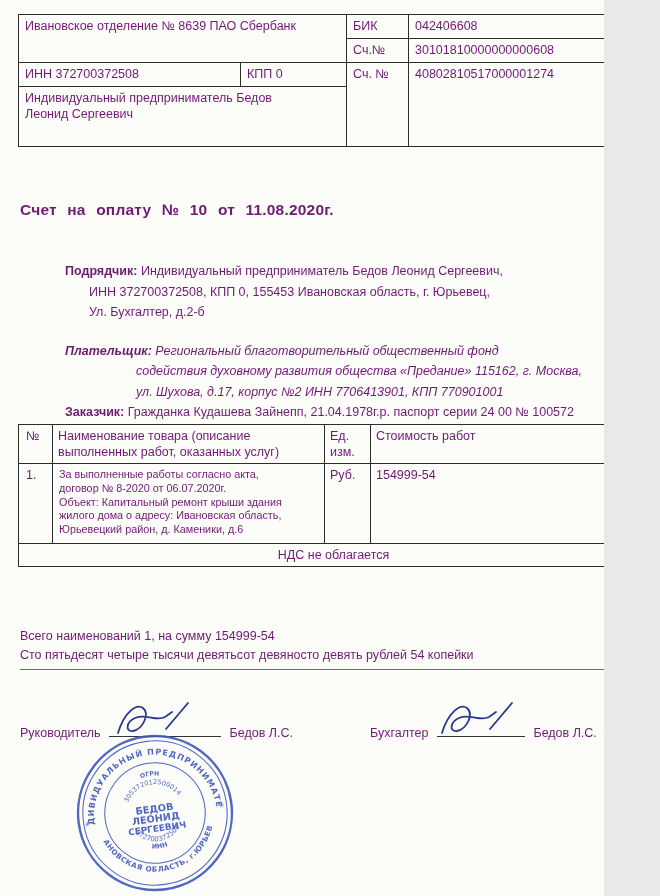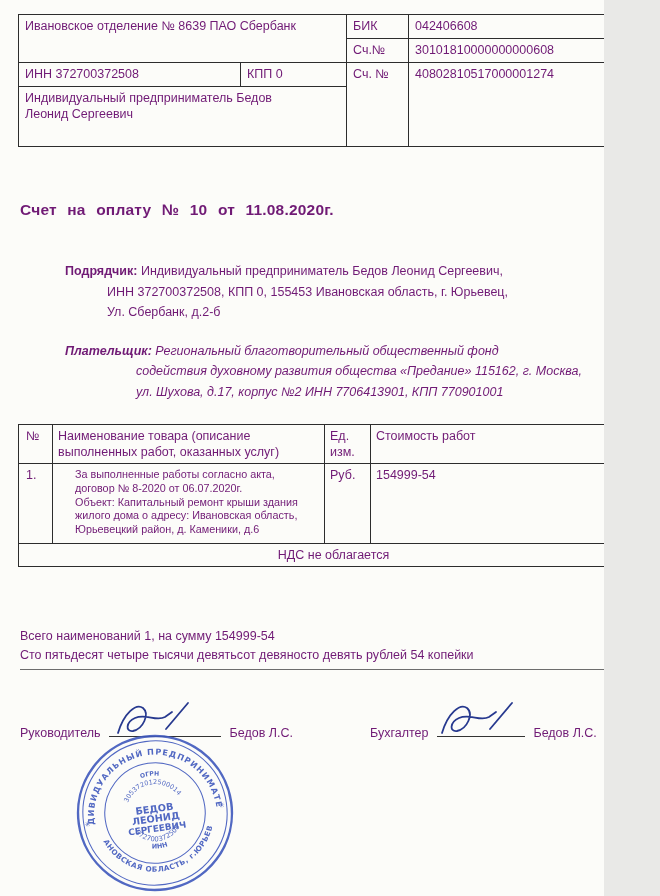--- a/index.html
+++ b/index.html
@@ -19,29 +19,29 @@
   .bank-table tr.r4 td { height:60px; }
   .payee-cell { padding-right:62px !important; }
 
   
   .title { position:absolute; left:20px; top:201px; font-size:15.5px; font-weight:bold; word-spacing:6px; letter-spacing:0.2px; }
 
   
   .parties { position:absolute; left:20px; top:261px; width:624px; font-size:12.5px; line-height:20.5px; }
   .plabel { font-weight:bold;margin-left:45px; }
   .party-payer { margin-top:18px;font-style:italic; }
-  .indent-a { margin-left:87px; }
+  .indent-a { margin-left:69px; }
   .indent-b { margin-left:116px; }
 
   
   .items-table { position:absolute; left:18px; top:424px; width:630px; border-collapse:collapse; table-layout:fixed; font-size:12.5px; }
   .items-table td { border:1.5px solid #2d2d2d; padding:3px 5px; vertical-align:top; line-height:16px; }
   .items-table tr.head td { height:38px; }
   .items-table tr.item td { height:80px; }
-  .items-table td.desc { font-size:10.8px; line-height:13.8px; padding-top:4px; padding-left:22px; }
+  .items-table td.desc { font-size:10.8px; line-height:13.8px; padding-top:4px; padding-left:6px; }
   .items-table tr.foot td { height:21px; text-align:center; }
   .items-table td.num { padding-left:7px; }
 
   
   .totals { position:absolute; left:318px; top:568px; font-size:12.5px; }
   .trow { height:18.5px; white-space:nowrap; }
   .tlabel { display:inline-block; width:100px; text-align:right; }
   .tvalue { display:inline-block; margin-left:14px; }
 
   
@@ -99,29 +99,33 @@
 
   <div class="title">Счет  на  оплату  № 10  от  11.08.2020г.</div>
 
   <div class="parties">
     <div class="party party-contractor">
       <div>
         <span class="plabel">Подрядчик:</span>
         <span>Индивидуальный предприниматель Бедов Леонид Сергеевич,</span>
       </div>
       <div class="indent-a">ИНН  372700372508, КПП 0, 155453 Ивановская область, г. Юрьевец,</div>
-      <div class="indent-a">Ул. Сбербанк, д.2-б</div>
+      <div class="indent-a">Ул. Бухгалтер, д.2-б</div>
     </div>
     <div class="party party-payer">
       <div>
         <span class="plabel">Плательщик:</span>
         <span>Региональный благотворительный общественный фонд</span>
       </div>
       <div class="indent-b">содействия духовному  развития общества «Предание»  115162, г. Москва,</div>
       <div class="indent-b">ул. Шухова, д.17, корпус №2 ИНН 7706413901,  КПП 770901001</div>
+    </div>
+    <div class="party party-customer">
+      <span class="plabel">Заказчик:</span>
+      <span>Гражданка Кудашева Зайнепп,  21.04.1978г.р. паспорт серии  24 00 № 100572</span>
     </div>
   </div>
 
   <table class="items-table">
     <colgroup>
       <col style="width:34px">
         <col style="width:272px">
         <col style="width:46px">
         <col style="width:278px">
     </colgroup>

